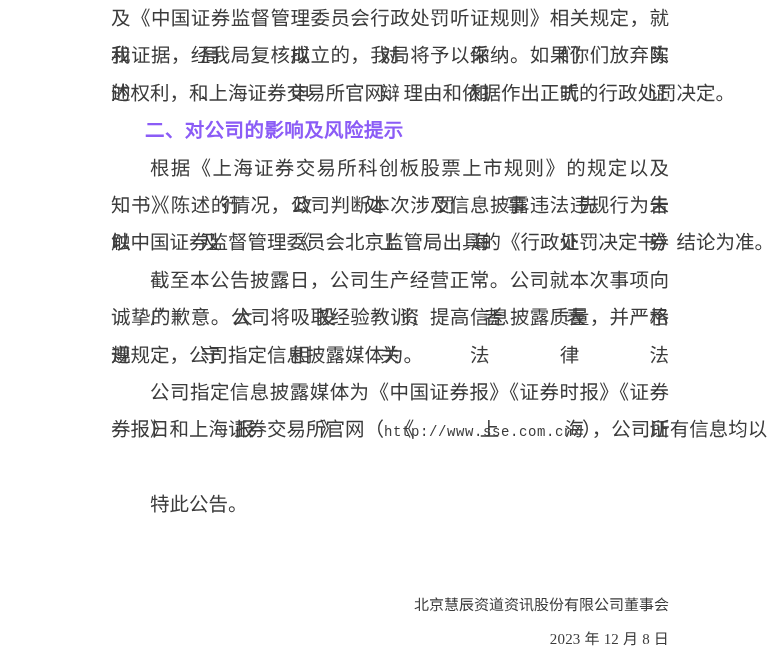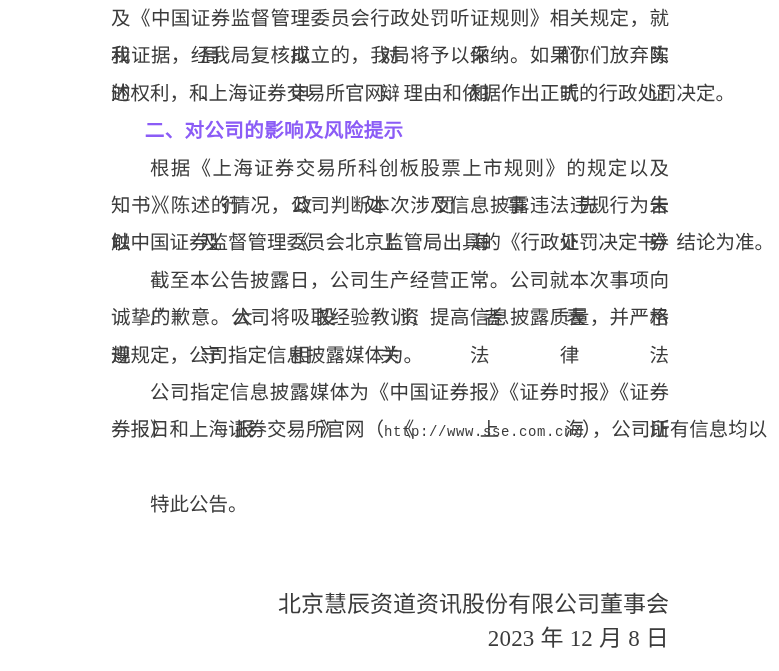--- a/index.html
+++ b/index.html
@@ -63,21 +63,21 @@
     letter-spacing: 0.6px;
   }
   .signature-block {
     position: absolute;
     left: 111px;
     top: 588px;
     width: 558px;
     text-align: right;
   }
   .sig-line {
-    font-size: 23px;
+    font-size: 15px;
     line-height: 34px;
     height: 34px;
     color: #3b3b3b;
     white-space: pre;
   }
   .sig-line.date {
     letter-spacing: 0.2px;
     font-family: Liberation Serif, serif;
   }
 </style>

